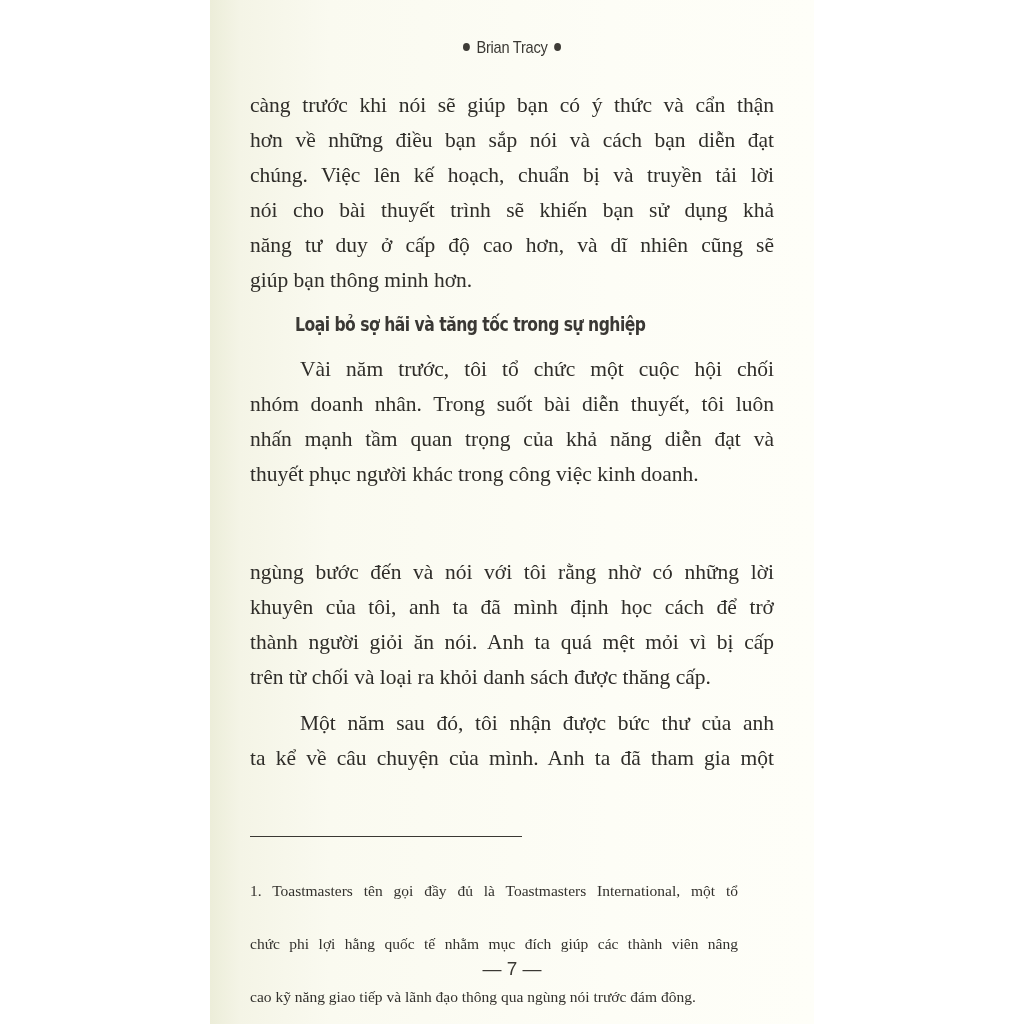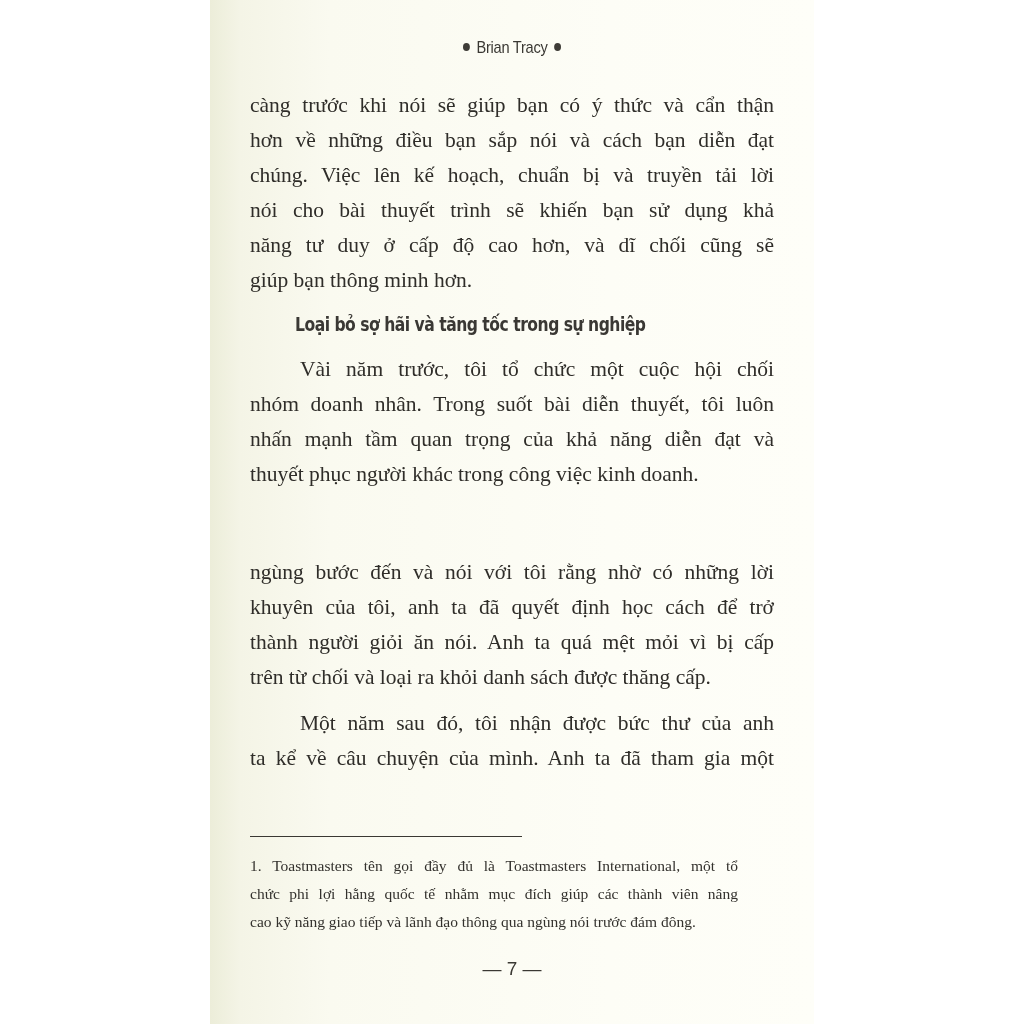--- a/index.html
+++ b/index.html
@@ -90,21 +90,21 @@
     .footnote {
       position: absolute;
       top: 852px;
       left: 40px;
       width: 488px;
       font-family: "Liberation Serif", serif;
       font-size: 15.5px;
       line-height: 28px;
       color: #33312d;
     }
-    .footnote .line { height: 28px; }
+    .footnote .line { height: 28px; margin-top: 25px; }
     .folio {
       position: absolute;
       top: 958px;
       left: 0;
       width: 604px;
       text-align: center;
       font-family: "Liberation Sans", sans-serif;
       font-size: 19px;
       color: #3a3833;
     }
@@ -121,36 +121,36 @@
 
   <div class="running-head">
     <span class="dot"></span><span>Brian Tracy</span><span class="dot"></span>
   </div>
 
   <div class="body-text" id="para1">
     <span class="line">càng trước khi nói sẽ giúp bạn có ý thức và cẩn thận</span>
     <span class="line">hơn về những điều bạn sắp nói và cách bạn diễn đạt</span>
     <span class="line">chúng. Việc lên kế hoạch, chuẩn bị và truyền tải lời</span>
     <span class="line">nói cho bài thuyết trình sẽ khiến bạn sử dụng khả</span>
-    <span class="line">năng tư duy ở cấp độ cao hơn, và dĩ chối cũng sẽ</span>
+    <span class="line">năng tư duy ở cấp độ cao hơn, và dĩ nhiên cũng sẽ</span>
     <span class="line last">giúp bạn thông minh hơn.</span>
   </div>
 
   <div class="heading">Loại bỏ sợ hãi và tăng tốc trong sự nghiệp</div>
 
   <div class="body-text" id="para2">
     <span class="line indent">Vài năm trước, tôi tổ chức một cuộc hội chối</span>
     <span class="line">nhóm doanh nhân. Trong suốt bài diễn thuyết, tôi luôn</span>
     <span class="line">nhấn mạnh tầm quan trọng của khả năng diễn đạt và</span>
     <span class="line last">thuyết phục người khác trong công việc kinh doanh.</span>
   </div>
 
   <div class="body-text" id="para3">
     <span class="line">ngùng bước đến và nói với tôi rằng nhờ có những lời</span>
-    <span class="line">khuyên của tôi, anh ta đã quyết định học cách để trở</span>
+    <span class="line">khuyên của tôi, anh ta đã mình định học cách để trở</span>
     <span class="line">thành người giỏi ăn nói. Anh ta quá mệt mỏi vì bị cấp</span>
     <span class="line last">trên từ chối và loại ra khỏi danh sách được thăng cấp.</span>
   </div>
 
   <div class="body-text" id="para4">
     <span class="line indent">Một năm sau đó, tôi nhận được bức thư của anh</span>
     <span class="line">ta kể về câu chuyện của mình. Anh ta đã tham gia một</span>
   </div>
 
   <div class="rule"></div>

